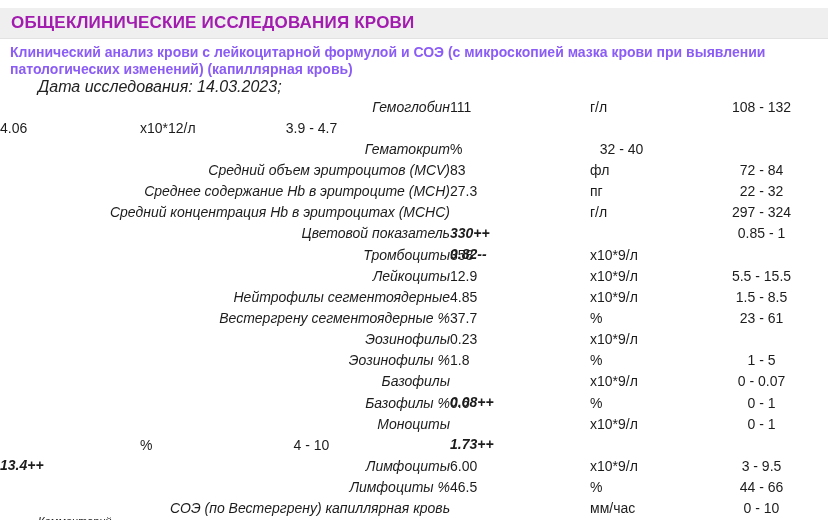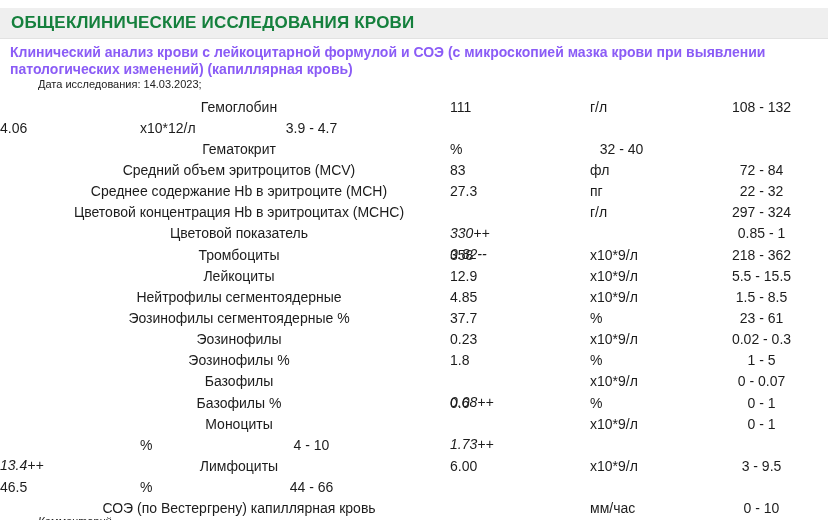--- a/index.html
+++ b/index.html
@@ -24,60 +24,61 @@
     background: #efefef;
     border-bottom: 1px solid #e2e2e2;
     display: flex;
     align-items: center;
     padding-left: 11px;
     box-sizing: border-box;
   }
   .section-band .title {
     font-size: 17px;
     font-weight: bold;
-    color: #15803d;
+    color: #a21caf;
     letter-spacing: 0.2px;
   }
   .test-title {
     position: absolute;
     top: 44px;
     left: 10px;
     width: 800px;
     font-size: 14px;
     font-weight: bold;
     line-height: 17px;
     white-space: pre-line;
     color: #8b5cf6;
   }
   .study-date {
     position: absolute;
     top: 78px;
     left: 38px;
-    font-size: 11px;
+    font-size: 16px;
+    font-style: italic;
     color: #222222;
   }
   .results {
     position: absolute;
     top: 96px;
     left: 0;
     right: 0;
   }
   .row {
     display: flex;
     height: 21.15px;
     align-items: center;
     font-size: 14px;
   }
   .cell { box-sizing: border-box; }
-  .cell.name  { width: 450px; padding-left: 28px; text-align: center; }
+  .cell.name  { width: 450px; padding-left: 28px; text-align: right; font-style: italic; }
   .cell.value { width: 140px; text-align: left; }
   .cell.unit  { width: 80px;  text-align: left; }
   .cell.range { width: 158px; padding-left: 25px; text-align: center; }
   .row .value.flagged {
-    font-weight: normal;
+    font-weight: bold;
     font-style: italic;
     margin-top: 41px;
   }
   .clipped-footer {
     position: absolute;
     top: 515px;
     left: 38px;
     font-size: 11px;
     font-style: italic;
     color: #222222;
@@ -123,66 +124,64 @@
   </div>
 
   <div class="row">
     <div class="cell name">Среднее содержание Hb в эритроците (MCH)</div>
     <div class="cell value">27.3</div>
     <div class="cell unit">пг</div>
     <div class="cell range">22 - 32</div>
   </div>
 
   <div class="row">
-    <div class="cell name">Цветовой концентрация Hb в эритроцитах (MCHC)</div>
+    <div class="cell name">Средний концентрация Hb в эритроцитах (MCHC)</div>
     <div class="cell value flagged">330++</div>
     <div class="cell unit">г/л</div>
     <div class="cell range">297 - 324</div>
   </div>
 
   <div class="row">
     <div class="cell name">Цветовой показатель</div>
     <div class="cell value flagged">0.82--</div>
     <div class="cell unit"></div>
     <div class="cell range">0.85 - 1</div>
   </div>
 
   <div class="row">
     <div class="cell name">Тромбоциты</div>
     <div class="cell value">358</div>
     <div class="cell unit">х10*9/л</div>
-    <div class="cell range">218 - 362</div>
   </div>
 
   <div class="row">
     <div class="cell name">Лейкоциты</div>
     <div class="cell value">12.9</div>
     <div class="cell unit">х10*9/л</div>
     <div class="cell range">5.5 - 15.5</div>
   </div>
 
   <div class="row">
     <div class="cell name">Нейтрофилы сегментоядерные</div>
     <div class="cell value">4.85</div>
     <div class="cell unit">х10*9/л</div>
     <div class="cell range">1.5 - 8.5</div>
   </div>
 
   <div class="row">
-    <div class="cell name">Эозинофилы сегментоядерные %</div>
+    <div class="cell name">Вестергрену сегментоядерные %</div>
     <div class="cell value">37.7</div>
     <div class="cell unit">%</div>
     <div class="cell range">23 - 61</div>
   </div>
 
   <div class="row">
     <div class="cell name">Эозинофилы</div>
     <div class="cell value">0.23</div>
     <div class="cell unit">х10*9/л</div>
-    <div class="cell range">0.02 - 0.3</div>
   </div>
 
   <div class="row">
     <div class="cell name">Эозинофилы %</div>
     <div class="cell value">1.8</div>
     <div class="cell unit">%</div>
     <div class="cell range">1 - 5</div>
   </div>
 
   <div class="row">
@@ -213,20 +212,21 @@
   </div>
 
   <div class="row">
     <div class="cell name">Лимфоциты</div>
     <div class="cell value">6.00</div>
     <div class="cell unit">х10*9/л</div>
     <div class="cell range">3 - 9.5</div>
   </div>
 
   <div class="row">
+    <div class="cell name">Лимфоциты %</div>
     <div class="cell value">46.5</div>
     <div class="cell unit">%</div>
     <div class="cell range">44 - 66</div>
   </div>
 
   <div class="row">
     <div class="cell name">СОЭ (по Вестергрену) капиллярная кровь</div>
     <div class="cell value flagged">24++</div>
     <div class="cell unit">мм/час</div>
     <div class="cell range">0 - 10</div>

